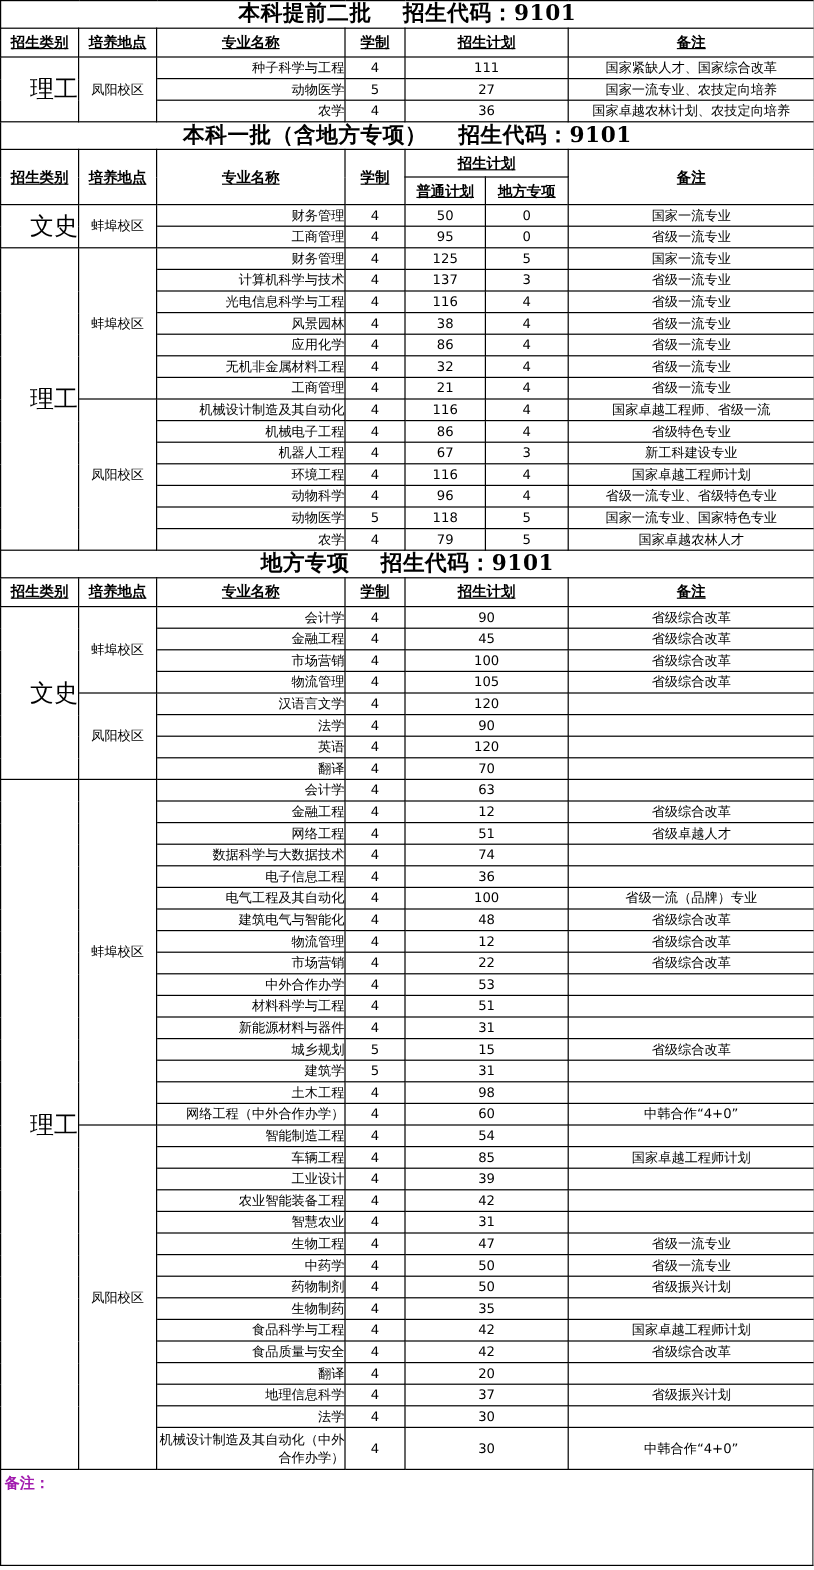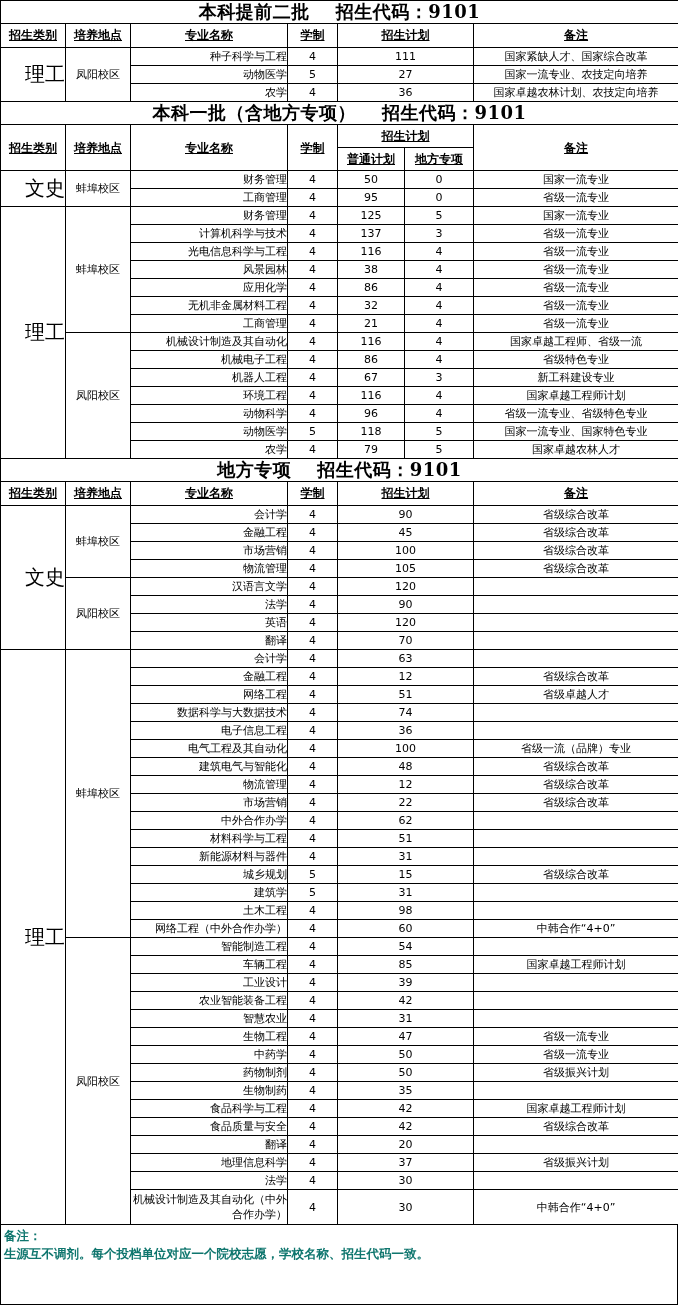--- a/index.html
+++ b/index.html
@@ -8,21 +8,21 @@
   td, th { border:1px solid #000; padding:0; font-size:11px; line-height:17px; height:17px; text-align:center; overflow:hidden; white-space:nowrap; font-weight:normal; }
   td.name { text-align:right; padding-left:2px; }
   .title td { font-family:"DejaVu Serif", serif; font-weight:bold; font-size:18px; height:22px; line-height:22px; letter-spacing:0.5px; }
   .title .gap { display:inline-block; width:26px; }
   .hdr th { font-weight:bold; font-size:12px; height:23px; line-height:23px;text-decoration:underline; }
   .hdr2 th { height:22px; line-height:22px; }
   .cat { font-family:"DejaVu Serif", serif; font-size:20px;padding-left:24px; }
   .campus { font-size:11px; }
   .double td { height:34px; line-height:15px; }
   .double td.name { white-space:normal; }
-  .footer { border:1px solid #000; border-top:none; width:676px; height:80px; color:#0f766e; font-weight:bold; font-size:12.5px; line-height:18px; padding:2px 0 0 3px; box-sizing:border-box; width:678px; }
+  .footer { border:1px solid #000; border-top:none; width:676px; height:80px; color:#a21caf; font-weight:bold; font-size:12.5px; line-height:18px; padding:2px 0 0 3px; box-sizing:border-box; width:678px; }
   .footer div { white-space:nowrap; }
 </style>
 </head>
 <body>
 
 <table>
   <colgroup>
     <col style="width:65px">
       <col style="width:65px">
       <col style="width:157px">
@@ -309,21 +309,21 @@
       </tr>
       <tr>
         <td class="name">市场营销</td>
         <td>4</td>
         <td colspan="2">22</td>
         <td>省级综合改革</td>
       </tr>
       <tr>
         <td class="name">中外合作办学</td>
         <td>4</td>
-        <td colspan="2">62</td>
+        <td colspan="2">53</td>
         <td></td>
       </tr>
       <tr>
         <td class="name">材料科学与工程</td>
         <td>4</td>
         <td colspan="2">51</td>
         <td></td>
       </tr>
       <tr>
         <td class="name">新能源材料与器件</td>
@@ -444,14 +444,13 @@
         <td class="name">机械设计制造及其自动化（中外合作办学）</td>
         <td>4</td>
         <td colspan="2">30</td>
         <td>中韩合作“4+0”</td>
       </tr>
     </tbody>
 </table>
 
 <div class="footer">
   <div>备注：</div>
-  <div>生源互不调剂。每个投档单位对应一个院校志愿，学校名称、招生代码一致。</div>
 </div>
 
 </body></html>

